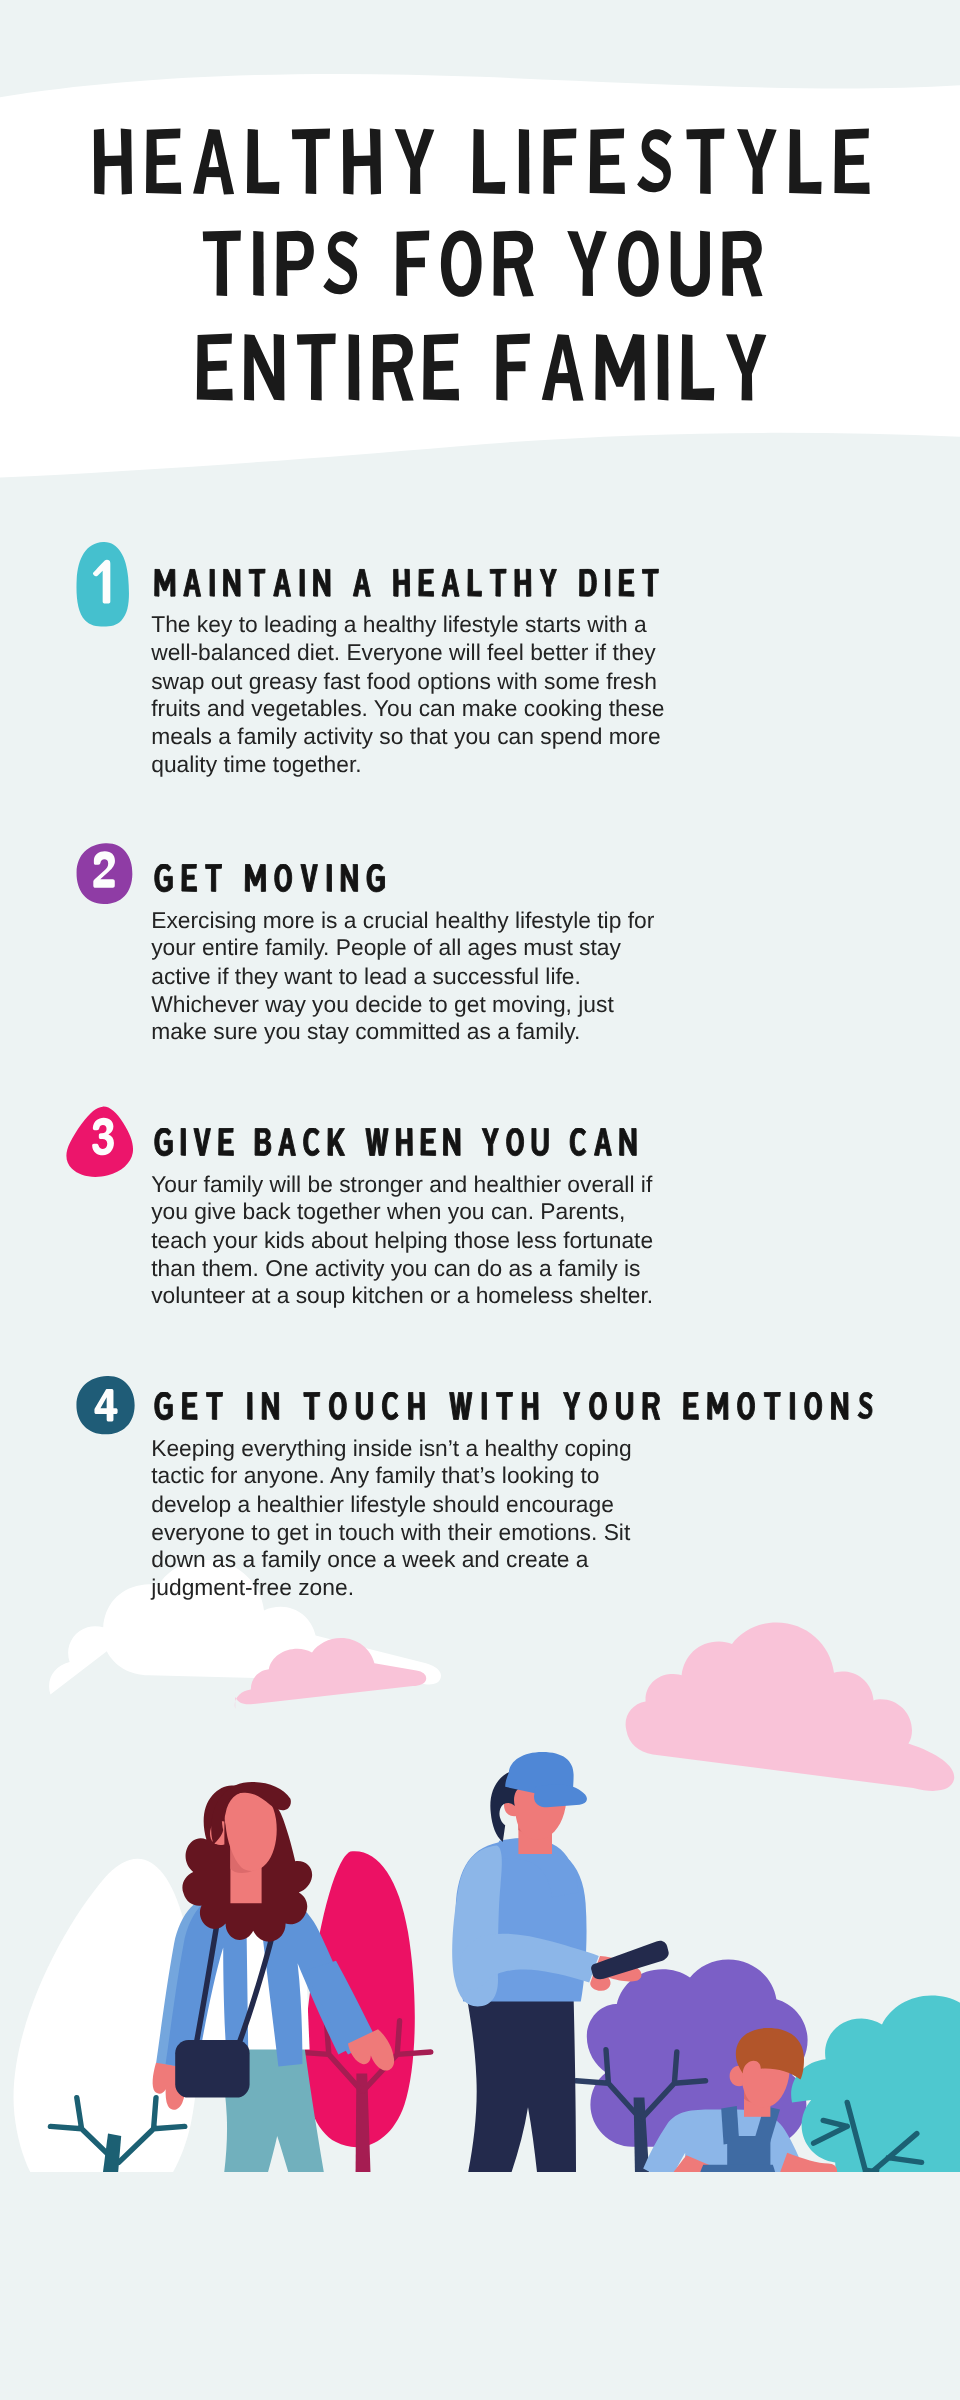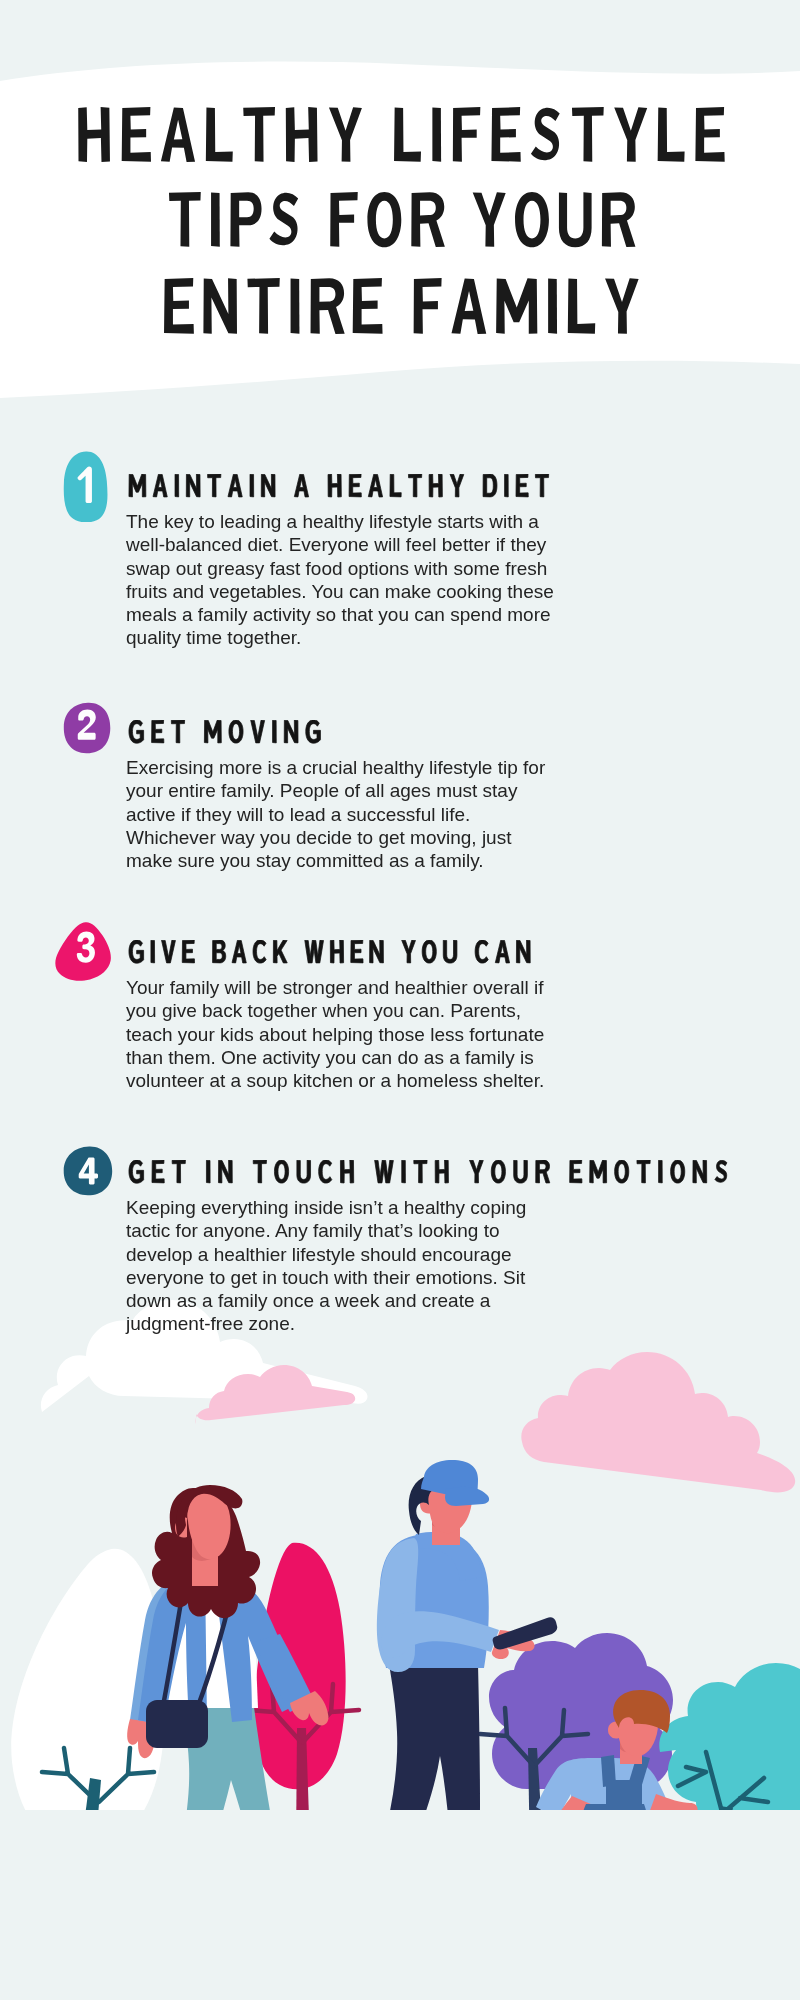--- a/index.html
+++ b/index.html
@@ -229,21 +229,21 @@
             <path d="M 2.8,2.0 L 53.9,0.0 L 53.4,15.0 L 17.6,16.0 L 18.2,41.0 L 46.2,40.0 L 46.2,55.0 L 17.6,55.5 L 17.6,83.0 L 54.5,82.0 L 55.0,99.5 L 1.7,98.0 Z" transform="translate(97.40,0)"></path>
             <path d="M 1.1,1.5 L 58.9,0.0 L 58.3,15.5 L 37.4,16.0 L 38.0,99.5 L 22.0,98.5 L 22.6,16.0 L 1.7,16.5 Z" transform="translate(183.80,0)"></path>
             <path d="M 1.7,1.0 L 17.6,2.0 L 37.4,52.5 L 56.7,0.5 L 73.2,2.0 L 74.2,99.0 L 58.9,99.5 L 58.9,40.0 L 41.8,79.0 L 31.9,79.0 L 15.4,40.5 L 16.0,99.5 L 0.6,98.0 Z" transform="translate(328.00,0)"></path>
             <path d="M 31.9,0.0 C 50.6,0.0 62.7,20.0 62.7,50.0 C 62.7,80.5 50.6,100.5 31.9,100.5 C 13.2,100.5 1.1,80.5 1.1,50.0 C 1.1,20.0 13.2,0.0 31.9,0.0 Z M 31.9,16.0 C 22.0,16.0 16.5,30.0 16.5,50.0 C 16.5,70.5 22.0,84.5 31.9,84.5 C 41.8,84.5 47.3,70.5 47.3,50.0 C 47.3,30.0 41.8,16.0 31.9,16.0 Z" transform="translate(434.20,0)"></path>
             <path d="M 0.6,1.0 L 16.5,2.0 L 31.4,75.0 L 45.7,0.5 L 61.1,2.0 L 39.1,99.5 L 22.6,99.5 Z" transform="translate(529.40,0)"></path>
             <path d="M 2.8,1.0 L 18.2,2.0 L 18.7,99.5 L 2.8,98.0 Z" transform="translate(622.40,0)"></path>
             <path d="M 1.7,1.0 L 16.5,2.0 L 45.7,64.5 L 45.1,0.5 L 60.5,2.0 L 61.1,99.5 L 45.7,98.5 L 15.4,35.0 L 16.0,99.5 L 1.1,98.5 Z" transform="translate(674.70,0)"></path>
             <path d="M 59.4,14.0 L 51.2,27.0 C 45.7,19.0 40.7,16.0 34.7,16.0 C 22.6,16.0 16.0,29.0 16.0,50.0 C 16.0,71.0 22.6,84.5 34.7,84.5 C 41.2,84.5 46.2,81.5 49.5,77.0 L 49.5,60.0 L 34.1,60.0 L 34.1,45.0 L 64.4,45.0 L 64.4,86.0 C 56.7,96.0 46.2,101.0 34.1,101.0 C 13.8,101.0 0.6,81.0 0.6,50.0 C 0.6,19.0 13.8,-0.5 34.1,-0.5 C 46.2,-0.5 53.4,4.5 59.4,14.0 Z" transform="translate(768.80,0)"></path>
           </g>
         </svg>
-        <div class="tip-body">Exercising more is a crucial healthy lifestyle tip for your entire family. People of all ages must stay active if they will to lead a successful life. Whichever way you decide to get moving, just make sure you stay committed as a family.</div>
+        <div class="tip-body">Exercising more is a crucial healthy lifestyle tip for your entire family. People of all ages must stay active if they want to lead a successful life. Whichever way you decide to get moving, just make sure you stay committed as a family.</div>
       </div>
       <div class="tip" style="top: 940px;">
         <div class="tip-badge" style="left:55px;top:-19px;width:57px;height:60px">
           <svg width="57" height="60" viewBox="0 0 57 60">
             <path d="M30.5,1.2 C36.0,0.6 41.8,5.6 47.6,14.6 C53.8,24.2 56.8,32.8 55.6,39.8 C54.2,48.2 46.0,55.6 35.0,58.4 C22.6,61.6 11.2,59.0 5.0,53.0 C-0.6,47.6 -1.2,40.0 3.4,31.0 C8.8,20.4 17.0,9.4 22.6,4.8 C25.6,2.3 28.0,1.5 30.5,1.2 Z" fill="#ec156b"></path>
             <g transform="translate(21.8,10.5) scale(0.3000,0.3120)" fill="#fdfdfd">
               <path d="M2,26 C4,9 17,0 32,0 C49,0 59,9.5 59,23.5 C59,33.5 54,40.5 45,44.5 C55,48 60.5,55.5 60.5,67 C60.5,84.5 47.5,100 30,100 C13,100 1,91 0,74.5 C-0.3,71 1.5,69 5,69 L11.5,69 C15,69 17,70.5 17.8,74 C19.5,80 23.5,83 30,83 C37,83 42,77.5 42,69.5 C42,61 37,56.5 28,56.5 L24,56.5 C20.5,56.5 18.5,54.5 18.5,51 L18.5,47 C18.5,43.5 20.5,41.5 24,41.5 L27,41.5 C35,41.5 40,37 40,30 C40,23.5 36,19.5 30,19.5 C24.5,19.5 21,22.5 19.8,28 C19,31.5 17,33 13.5,33 L7,33 C3.5,33 1.7,31 2,27.5 Z"></path>
             </g>
           </svg>
         </div>

